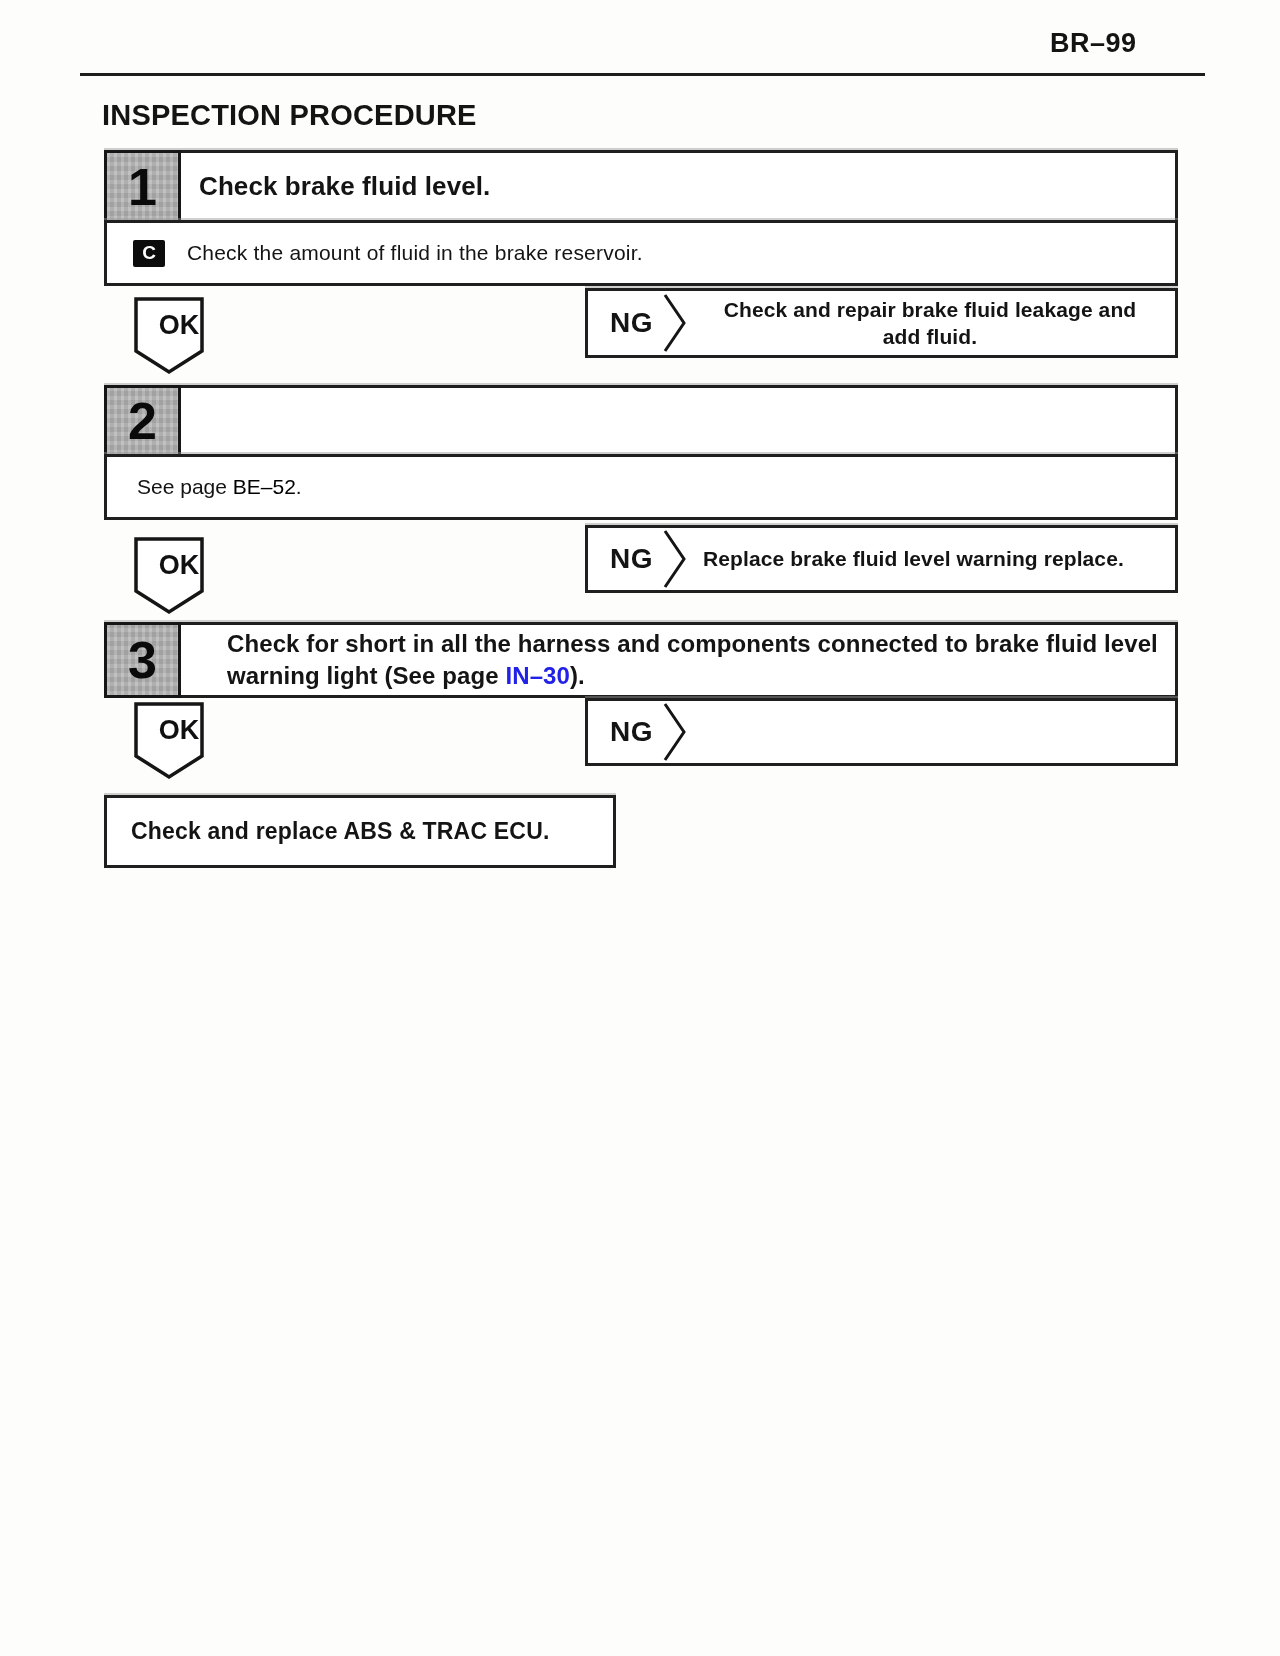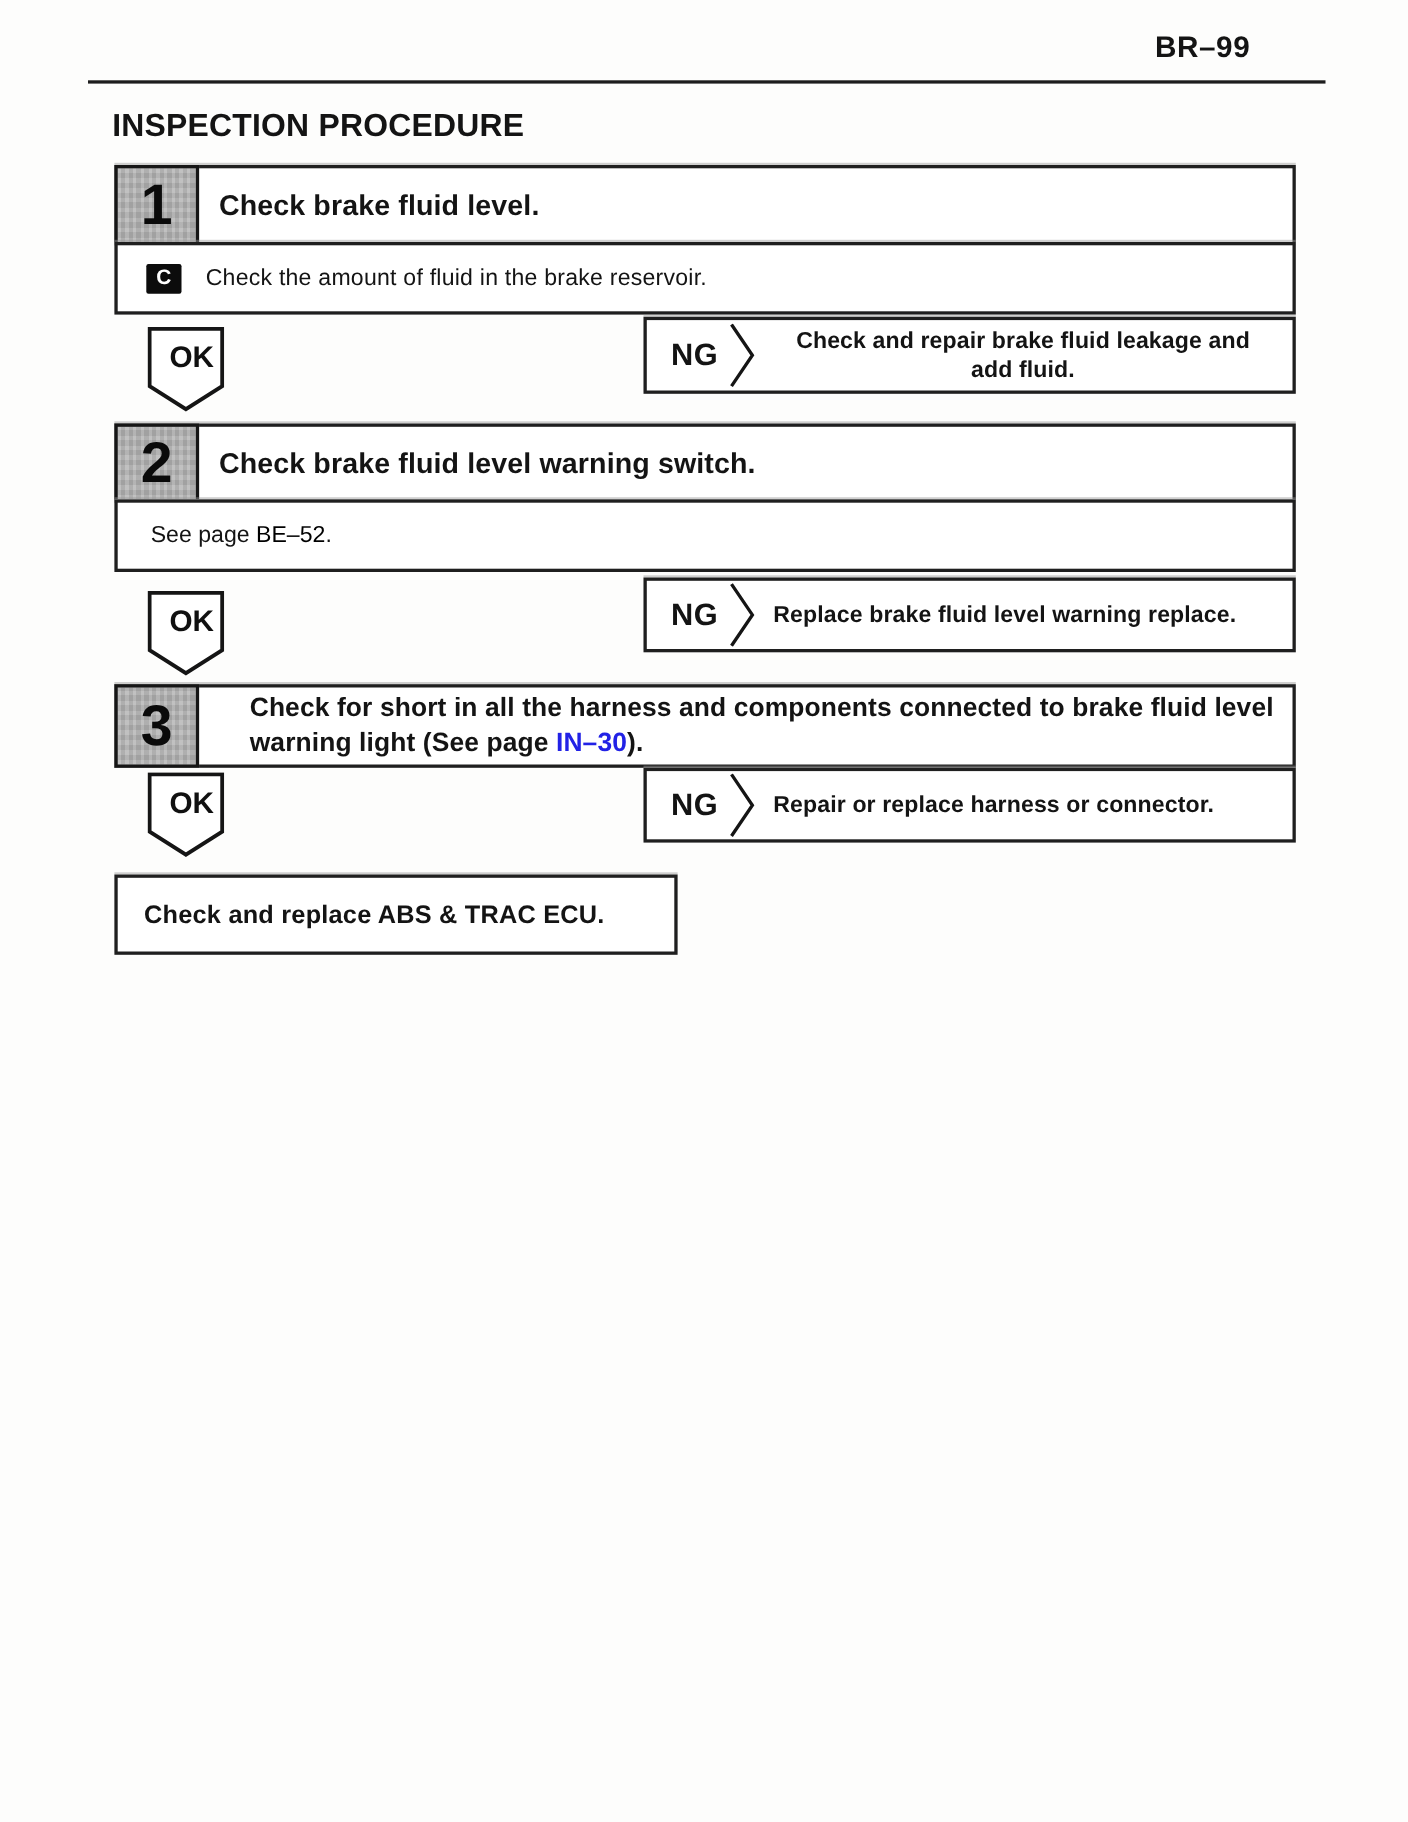--- a/index.html
+++ b/index.html
@@ -82,20 +82,21 @@
     border-radius: 2px;
   }
   .note-text { margin-left: 22px; letter-spacing: 0.2px; }
   .note-plain { padding-left: 30px; }
 
   
   .ok-shape { position: absolute; width: 70px; height: 78px; }
   .ok-shape svg { display: block; }
   .ok-label {
     position: absolute; top: 13px; left: 0; width: 100%;
+    text-align: center;
     font-size: 27px; font-weight: bold; color: #101010; padding-left: 20px;
   }
 
   
   .ng-box { display: flex; align-items: center; text-align: center; }
   .ng-label { margin-left: 22px; font-size: 28px; font-weight: bold; letter-spacing: 0.5px; }
   .ng-chevron { margin-left: 10px; flex: 0 0 auto; }
   .ng-text {
     margin-left: 16px; padding-right: 18px;
     font-size: 21px; font-weight: bold; line-height: 1.3;
@@ -137,21 +138,20 @@
   <div class="box ng-box" style="left:585px; top:288px; width:593px; height:70px;">
     <div class="ng-label">NG</div>
     <svg class="ng-chevron" width="24" height="58" viewBox="0 0 24 58">
       <polyline points="2,1 21,29 2,57" fill="none" stroke="#151515" stroke-width="3"></polyline>
     </svg>
     <div class="ng-text">Check and repair brake fluid leakage and add fluid.</div>
   </div>
 
   <div class="box step-header" style="left:104px; top:385px; width:1074px; height:72px;">
     <div class="num-badge">2</div>
-    <div class="step-title">Check brake fluid level warning switch.</div>
   </div>
 
   <div class="box note-row note-plain" style="left:104px; top:454px; width:1074px; height:66px;">
     <div>
       <span>See page </span><a class="link" style="color: #000000;">BE–52</a><span>.</span>
     </div>
   </div>
 
   <div class="ok-shape" style="left:134px; top:537px;">
     <svg width="70" height="78" viewBox="0 0 70 78">
@@ -180,20 +180,19 @@
       <polygon points="2,2 68,2 68,54 35,75 2,54" fill="#ffffff" stroke="#151515" stroke-width="3.5" stroke-linejoin="miter"></polygon>
     </svg>
     <div class="ok-label">OK</div>
   </div>
 
   <div class="box ng-box" style="left:585px; top:698px; width:593px; height:68px;">
     <div class="ng-label">NG</div>
     <svg class="ng-chevron" width="24" height="58" viewBox="0 0 24 58">
       <polyline points="2,1 21,29 2,57" fill="none" stroke="#151515" stroke-width="3"></polyline>
     </svg>
-    <div class="ng-text">Repair or replace harness or connector.</div>
   </div>
 
   <div class="box final-box" style="left:104px; top:795px; width:512px; height:73px;">
     <div class="final-text">Check and replace ABS &amp; TRAC ECU.</div>
   </div>
 
 </div>
 
 </body></html>

